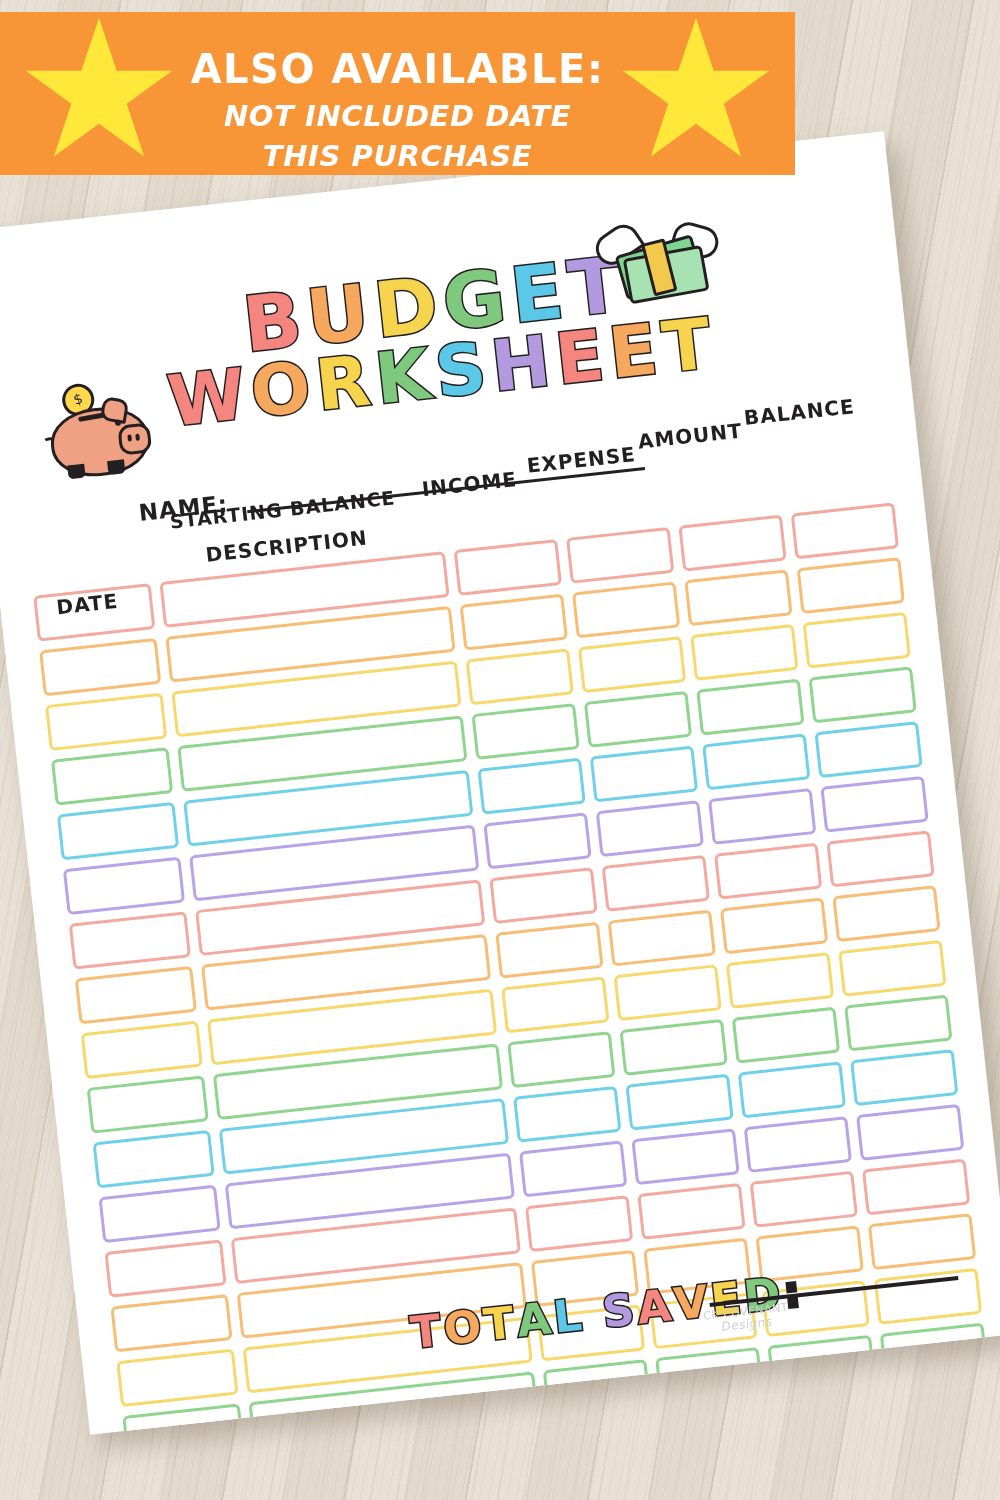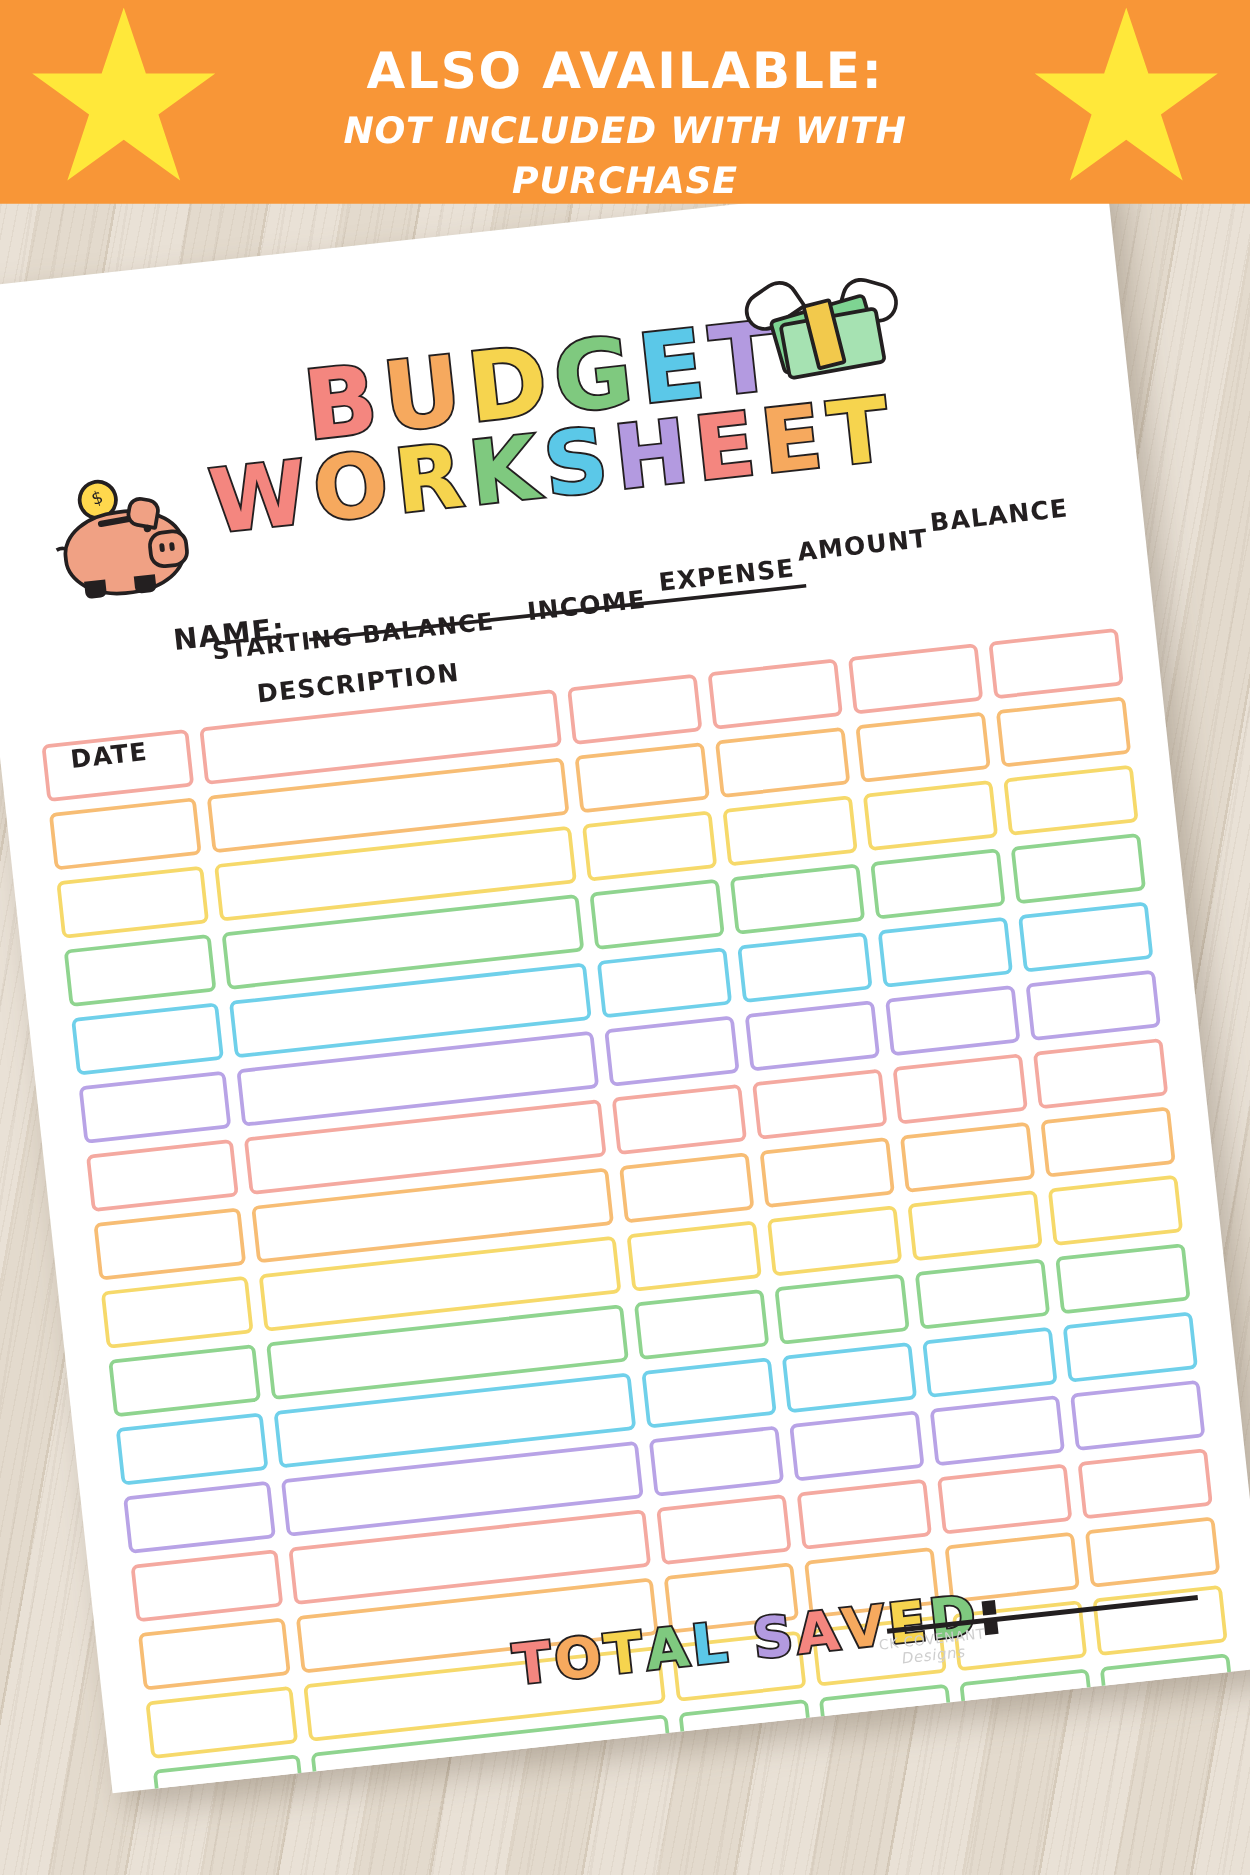--- a/index.html
+++ b/index.html
@@ -57,22 +57,22 @@
         rgba(120,100,78,0.06) 2px,
         rgba(255,255,255,0) 2px,
         rgba(255,255,255,0) 25px
       );
     pointer-events: none;
   }
 
   
   #banner {
     position: absolute;
-    left: 0; top: 0;
-    width: 1000px;
+    left: 0; top: 12px;
+    width: 795px;
     height: 163px;
     background: #f89637;
     overflow: hidden;
     z-index: 40;
   }
   .banner-star {
     position: absolute;
     width: 150px;
     height: 150px;
     color: #ffe83a;
@@ -438,21 +438,21 @@
 
   <div id="banner">
     <div class="banner-star" id="star-left">
       <div class="star-shape"></div>
     </div>
     <div class="banner-star" id="star-right">
       <div class="star-shape"></div>
     </div>
     <div id="banner-text">
       <div id="banner-line1">ALSO AVAILABLE:</div>
-      <div id="banner-line2">NOT INCLUDED WITH WITH PURCHASE</div>
+      <div id="banner-line2">NOT INCLUDED DATE THIS PURCHASE</div>
     </div>
   </div>
 
   <div id="sheet-wrap">
     <div id="sheet-shadow"></div>
     <div id="sheet">
 
       <div id="title-area">
         <div class="title-line" id="title-line-1"><span class="tl " style="color: rgb(244, 134, 127);">B</span><span class="tl " style="color: rgb(246, 169, 94);">U</span><span class="tl " style="color: rgb(246, 212, 78);">D</span><span class="tl " style="color: rgb(127, 201, 127);">G</span><span class="tl " style="color: rgb(91, 200, 232);">E</span><span class="tl " style="color: rgb(179, 154, 224);">T</span></div>
         <div class="title-line" id="title-line-2"><span class="tl " style="color: rgb(244, 134, 127);">W</span><span class="tl " style="color: rgb(246, 169, 94);">O</span><span class="tl " style="color: rgb(246, 212, 78);">R</span><span class="tl " style="color: rgb(127, 201, 127);">K</span><span class="tl " style="color: rgb(91, 200, 232);">S</span><span class="tl " style="color: rgb(179, 154, 224);">H</span><span class="tl " style="color: rgb(244, 134, 127);">E</span><span class="tl " style="color: rgb(246, 169, 94);">E</span><span class="tl " style="color: rgb(246, 212, 78);">T</span></div>

